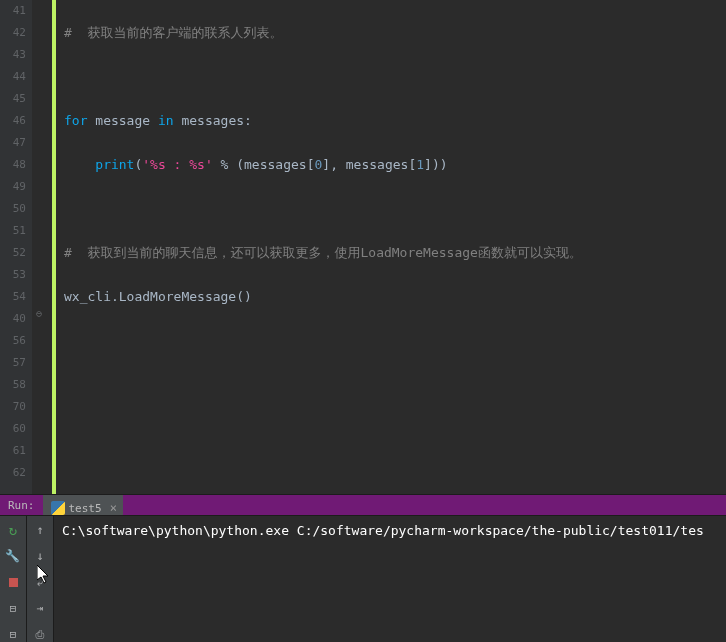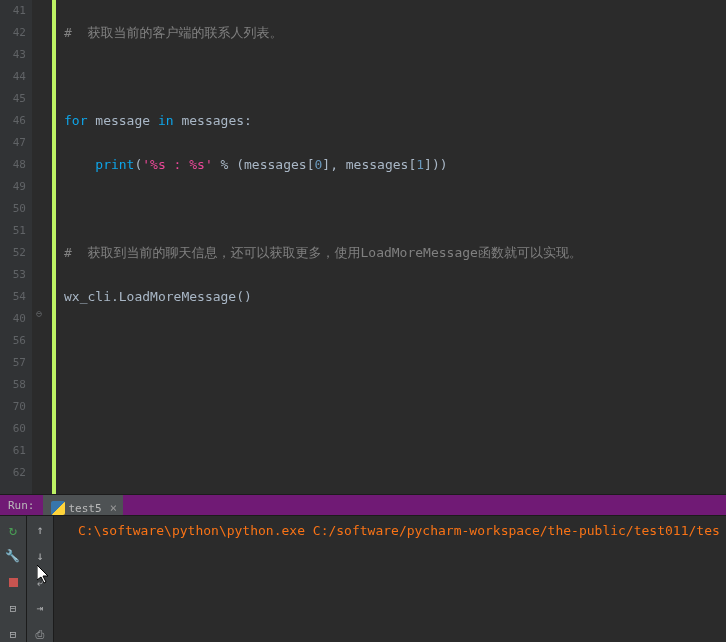--- a/index.html
+++ b/index.html
@@ -124,26 +124,25 @@
 .arrow-up { color: #afb1b3; font-size: 12px; }
 .arrow-down { color: #afb1b3; font-size: 12px; }
 .wrap-icon { color: #afb1b3; font-size: 11px; }
 .print-icon { color: #afb1b3; font-size: 11px; }
 .wrench { color: #afb1b3; font-size: 12px; }
 .more-icon { color: #afb1b3; font-size: 11px; }
 
 .console {
   flex: 1;
   padding: 6px 8px;
-  color: #f97316;
+  color: #ffffff;
   font-size: 13px;
   line-height: 18px;
   white-space: pre;
   overflow: hidden;
-  margin-left: 16px;
 }
 .cursor {
   position: absolute;
   width: 12px;
   height: 18px;
   pointer-events: none;
   z-index: 999;
 }
 .cursor svg { display: block; }
 </style>

